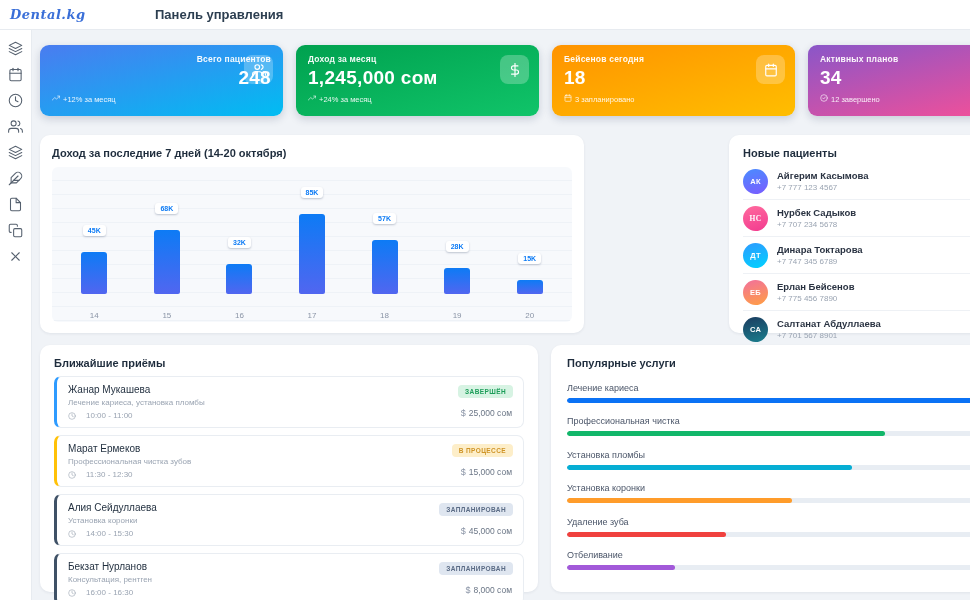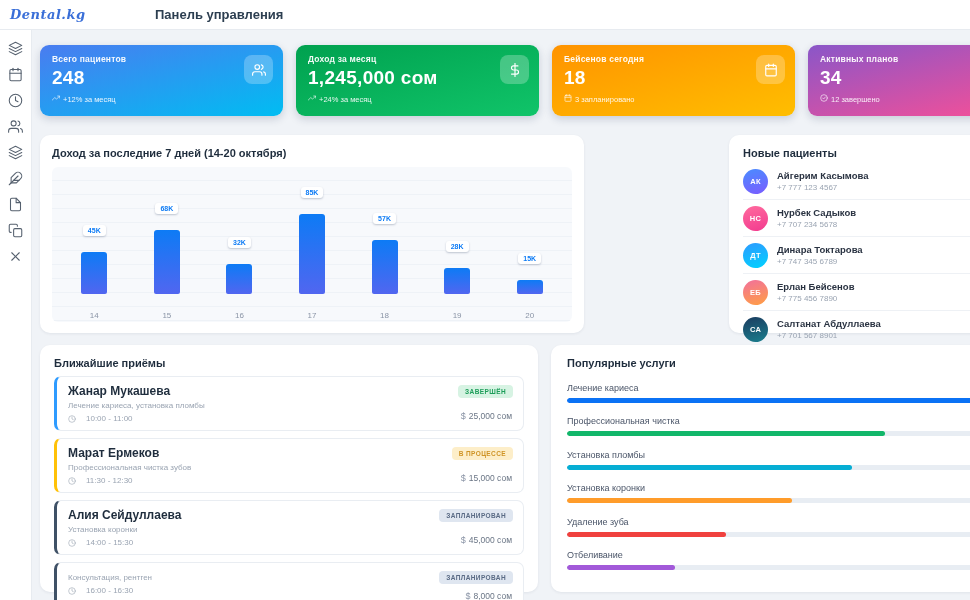--- a/index.html
+++ b/index.html
@@ -57,21 +57,21 @@
   .pat-row + .pat-row { border-top:1px solid #eef1f5; }
   .avatar { width:25px; height:25px; border-radius:50%; flex:0 0 25px; display:flex; align-items:center;
             justify-content:center; color:#fff; font-size:7.5px; font-weight:bold; letter-spacing:.3px; }
   .pat-name { font-size:9.5px; font-weight:bold; color:#2a3342; }
   .pat-phone { font-size:8px; color:#9aa4b2; margin-top:2px; }
 
   
   .appt-panel { top:345px; left:40px; width:498px; height:247px; padding:12px 14px; }
   .appt-card { position:relative; border:1px solid #e9edf2; border-left:3px solid #2e9bff;
                border-radius:7px; background:#fff; padding:7px 11px; margin-top:7px; min-height:49px; }
-  .appt-name { font-size:12px; font-weight:bold; color:#1f2d3d; }
+  .appt-name { font-size:10px; font-weight:normal; color:#1f2d3d; }
   .appt-service { font-size:8px; color:#9aa4b2; margin-top:3px; }
   .appt-time { font-size:8px; color:#9aa4b2; margin-top:4px; display:flex; align-items:center; gap:10px; }
   .appt-time svg { width:8px; height:8px; stroke:#9aa4b2; fill:none; stroke-width:1.8;
                    stroke-linecap:round; stroke-linejoin:round; }
   .badge { position:absolute; top:8px; right:10px; font-size:6.5px; font-weight:bold;
            letter-spacing:.4px; padding:3px 7px; border-radius:4px; }
   .badge.done     { background:#d7f3e3; color:#1e9e5a; }
   .badge.progress { background:#fdeec9; color:#cf9426; }
   .badge.planned  { background:#dfe6f0; color:#5a6b85; }
   .appt-price { position:absolute; bottom:9px; right:11px; font-size:8.5px; color:#6b7686;
@@ -150,21 +150,21 @@
       </svg>
     </div>
   <div class="side-ic">
       <svg viewBox="0 0 24 24">
         <line x1="18" y1="6" x2="6" y2="18"></line>
         <line x1="6" y1="6" x2="18" y2="18"></line>
       </svg>
     </div>
 </div>
 
-<div class="stat-card" style="left: 40px; background: linear-gradient(165deg, rgb(74, 124, 240), rgb(0, 189, 242));">
+<div class="stat-card" style="left: 40px; background: linear-gradient(165deg, rgb(74, 124, 240), rgb(0, 189, 242)); text-align: right;">
   <div class="stat-label">Всего пациентов</div>
   <div class="stat-value">248</div>
   <div class="stat-note">
     <span class="mini-ic"><svg viewBox="0 0 24 24">
           <polyline points="23 6 13.5 15.5 8.5 10.5 1 18"></polyline>
           <polyline points="17 6 23 6 23 12"></polyline>
         </svg></span>
     <span>+12% за месяц</span>
   </div>
   <div class="stat-icbox">
@@ -275,21 +275,21 @@
   <div class="panel-title" style="margin-bottom:4px;">Новые пациенты</div>
 
   <div class="pat-row">
     <div class="avatar" style="background: linear-gradient(165deg, rgb(74, 140, 255), rgb(122, 92, 255));">АК</div>
     <div>
         <div class="pat-name">Айгерим Касымова</div>
          <div class="pat-phone">+7 777 123 4567</div>
       </div>
   </div>
   <div class="pat-row">
-    <div class="avatar" style="background: linear-gradient(165deg, rgb(255, 106, 158), rgb(242, 59, 143));">НС</div>
+    <div class="avatar" style="background: linear-gradient(165deg, rgb(255, 106, 158), rgb(242, 59, 143)); font-family: Liberation Serif, serif;">НС</div>
     <div>
         <div class="pat-name">Нурбек Садыков</div>
          <div class="pat-phone">+7 707 234 5678</div>
       </div>
   </div>
   <div class="pat-row">
     <div class="avatar" style="background: linear-gradient(165deg, rgb(46, 155, 255), rgb(0, 210, 255));">ДТ</div>
     <div>
         <div class="pat-name">Динара Токтарова</div>
          <div class="pat-phone">+7 747 345 6789</div>
@@ -359,20 +359,21 @@
       <span>14:00 - 15:30</span>
     </div>
     <div class="badge planned">ЗАПЛАНИРОВАН</div>
     <div class="appt-price">
       <span class="cur">$</span>
       <span>45,000 сом</span>
     </div>
   </div>
 
   <div class="appt-card" style="border-left-color: rgb(63, 81, 102);">
+    <div class="appt-name">Бекзат Нурланов</div>
     <div class="appt-service">Консультация, рентген</div>
     <div class="appt-time">
       <svg viewBox="0 0 24 24">
           <circle cx="12" cy="12" r="10"></circle>
           <polyline points="12 6 12 12 16 14"></polyline>
         </svg>
       <span>16:00 - 16:30</span>
     </div>
     <div class="badge planned">ЗАПЛАНИРОВАН</div>
     <div class="appt-price">

